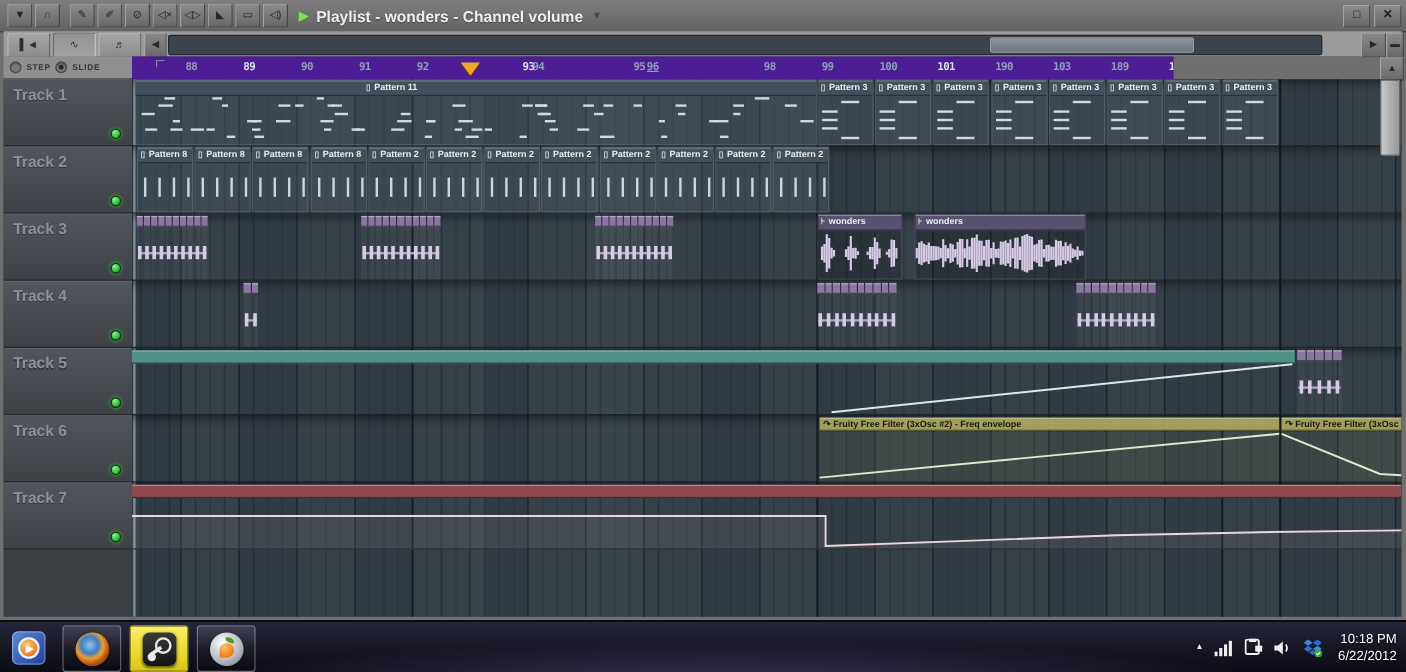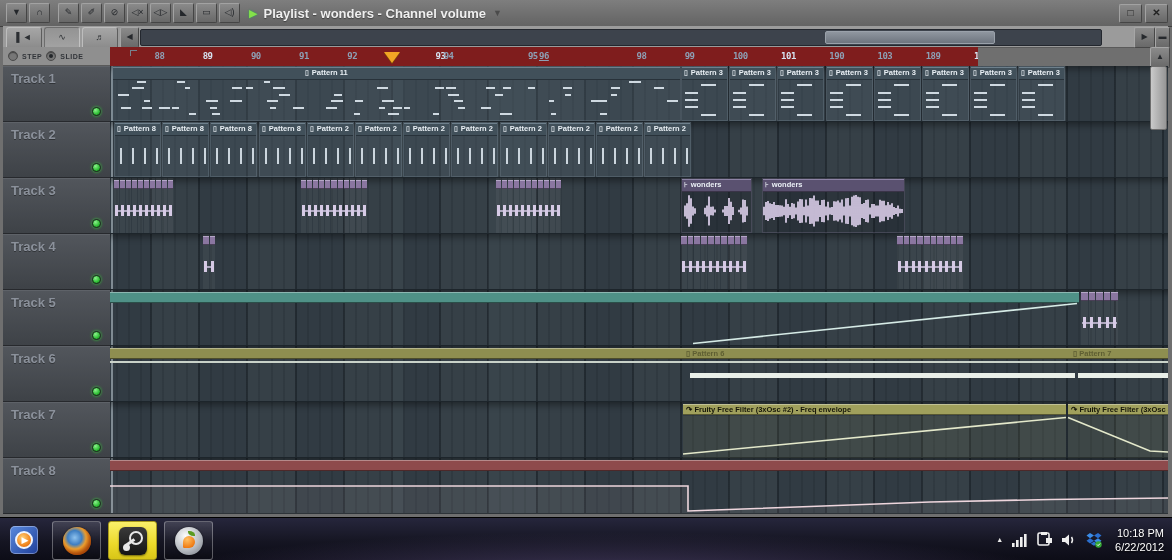--- a/index.html
+++ b/index.html
@@ -35,21 +35,21 @@
   #hthumb{position:absolute;left:684px;top:1px;width:168px;height:11px;
     background:linear-gradient(#8f969f,#6e757f);border:1px solid #9aa1aa;border-radius:2px;}
   
   #row3{position:absolute;left:3px;top:47px;width:1165px;height:19px;}
   #mode-panel{position:absolute;left:0;top:0;width:107px;height:19px;background:#8f8f8f;
     display:flex;align-items:center;gap:4px;padding-left:5px;box-sizing:border-box;border-bottom:1px solid #5a5a5a;}
   .radio{width:8px;height:8px;border-radius:50%;background:#777;border:1px solid #4a4a4a;
     box-shadow:inset 0 1px 1px rgba(0,0,0,.45);position:relative;flex:0 0 auto;}
   .radio.sel::after{content:"";position:absolute;left:2px;top:2px;width:4px;height:4px;border-radius:50%;background:#23262a;}
   .mode-label{font-size:7px;font-weight:bold;color:#32353a;letter-spacing:.5px;}
-  #timeline{position:absolute;left:107px;top:0;width:868px;height:19px;background:#7f1d1d;overflow:hidden;}
+  #timeline{position:absolute;left:107px;top:0;width:868px;height:19px;background:#4c1d95;overflow:hidden;}
   .bar-num{position:absolute;top:4px;font-family:"DejaVu Sans Mono",monospace;font-weight:bold;
     font-size:9px;color:#8da0b5;letter-spacing:-0.5px;}
   .bar-num.em{color:#d6e4f1;}
   #tl-marker{position:absolute;left:20px;top:3px;width:6px;height:5px;border-left:1px solid #76828e;border-top:1px solid #76828e;}
   #playhead{position:absolute;top:5px;width:0;height:0;border-left:8px solid transparent;
     border-right:8px solid transparent;border-top:11px solid #f2a625;filter:drop-shadow(0 1px 0 #7a4d00);}
   
   #main{position:absolute;left:3px;top:66px;width:1165px;height:448px;}
   #track-panel{position:absolute;left:0;top:0;width:107px;height:448px;background:#3c4045;}
   .track-cell{position:relative;height:56px;box-sizing:border-box;
@@ -220,24 +220,20 @@
             <div class="track-led"></div>
           </div>
           <div class="track-cell">
             <div class="track-name">Track 6</div>
             <div class="track-led"></div>
           </div>
           <div class="track-cell">
             <div class="track-name">Track 7</div>
             <div class="track-led"></div>
           </div>
-          <div class="track-cell">
-            <div class="track-name">Track 8</div>
-            <div class="track-led"></div>
-          </div>
         </div>
     <div id="grid">
       <div class="hl-band" style="left:378px;width:48px;"></div>
       <div class="hl-band" style="left:281px;width:12px;"></div>
       <div id="grid-start"></div>
       <div id="lanes">
             <div class="lane">
               <svg class="lane-svg" width="1058" height="56"></svg>
               <div class="clip pattern" style="left: 2px; width: 569px;">
                 <div class="clip-head">
@@ -730,30 +726,20 @@
                 <div class="slice">
                   <div class="slice-head"></div>
                   <div class="wmark"></div>
                 </div>
                 <div class="slice">
                   <div class="slice-head"></div>
                   <div class="wmark"></div>
                 </div>
                 <div class="slice-wline"></div>
               </div>
-            </div>
-            <div class="lane">
-              <svg class="lane-svg" width="1058" height="56"></svg>
-              <div class="color-bar" style="left: 0px; width: 1058px; background: rgb(142, 142, 80); border-top: 1px solid rgba(255, 255, 255, 0.35); border-bottom: 1px solid rgba(0, 0, 0, 0.45);">
-                <span class="floating-lbl" style="left: 576px; color: rgb(94, 94, 50);">▯ Pattern 6</span>
-                <span class="floating-lbl" style="left: 963px; color: rgb(94, 94, 50);">▯ Pattern 7</span>
-              </div>
-              <div class="body-tint" style="left: 0px; width: 1058px; top: 15px; height: 2px; background: rgb(201, 210, 201); z-index: 3;"></div>
-              <div class="body-tint" style="left: 580px; width: 385px; top: 27px; height: 5px; background: rgb(233, 239, 233); z-index: 3;"></div>
-              <div class="body-tint" style="left: 968px; width: 90px; top: 27px; height: 5px; background: rgb(233, 239, 233); z-index: 3;"></div>
             </div>
             <div class="lane">
               <svg class="lane-svg" width="1058" height="56">
                 <path d="M573,52 L956,15.5" fill="none" stroke="#e4e9cb" stroke-width="1.6"></path>
                 <path d="M958,15.5 L1040,49 L1058,50" fill="none" stroke="#e4e9cb" stroke-width="1.6"></path>
               </svg>
               <div class="body-tint" style="left: 573px; width: 383px; top: 14px; height: 42px; background: rgba(170, 170, 96, 0.1);"></div>
               <div class="body-tint" style="left: 958px; width: 100px; top: 14px; height: 42px; background: rgba(170, 170, 96, 0.1);"></div>
               <div class="color-bar" style="left: 573px; width: 383px; background: rgb(160, 160, 92); border-top: 1px solid rgba(255, 255, 255, 0.35); border-bottom: 1px solid rgba(0, 0, 0, 0.45); color: rgb(23, 23, 10);"><span style="padding-left: 3px;"><span class="ic">↷</span> <span class="lbl">Fruity Free Filter (3xOsc #2) - Freq envelope</span></span></div>
               <div class="color-bar" style="left: 958px; width: 100px; background: rgb(160, 160, 92); border-top: 1px solid rgba(255, 255, 255, 0.35); border-bottom: 1px solid rgba(0, 0, 0, 0.45); color: rgb(23, 23, 10);"><span style="padding-left: 3px;"><span class="ic">↷</span> <span class="lbl">Fruity Free Filter (3xOsc #2) - Freq envelope</span></span></div>

